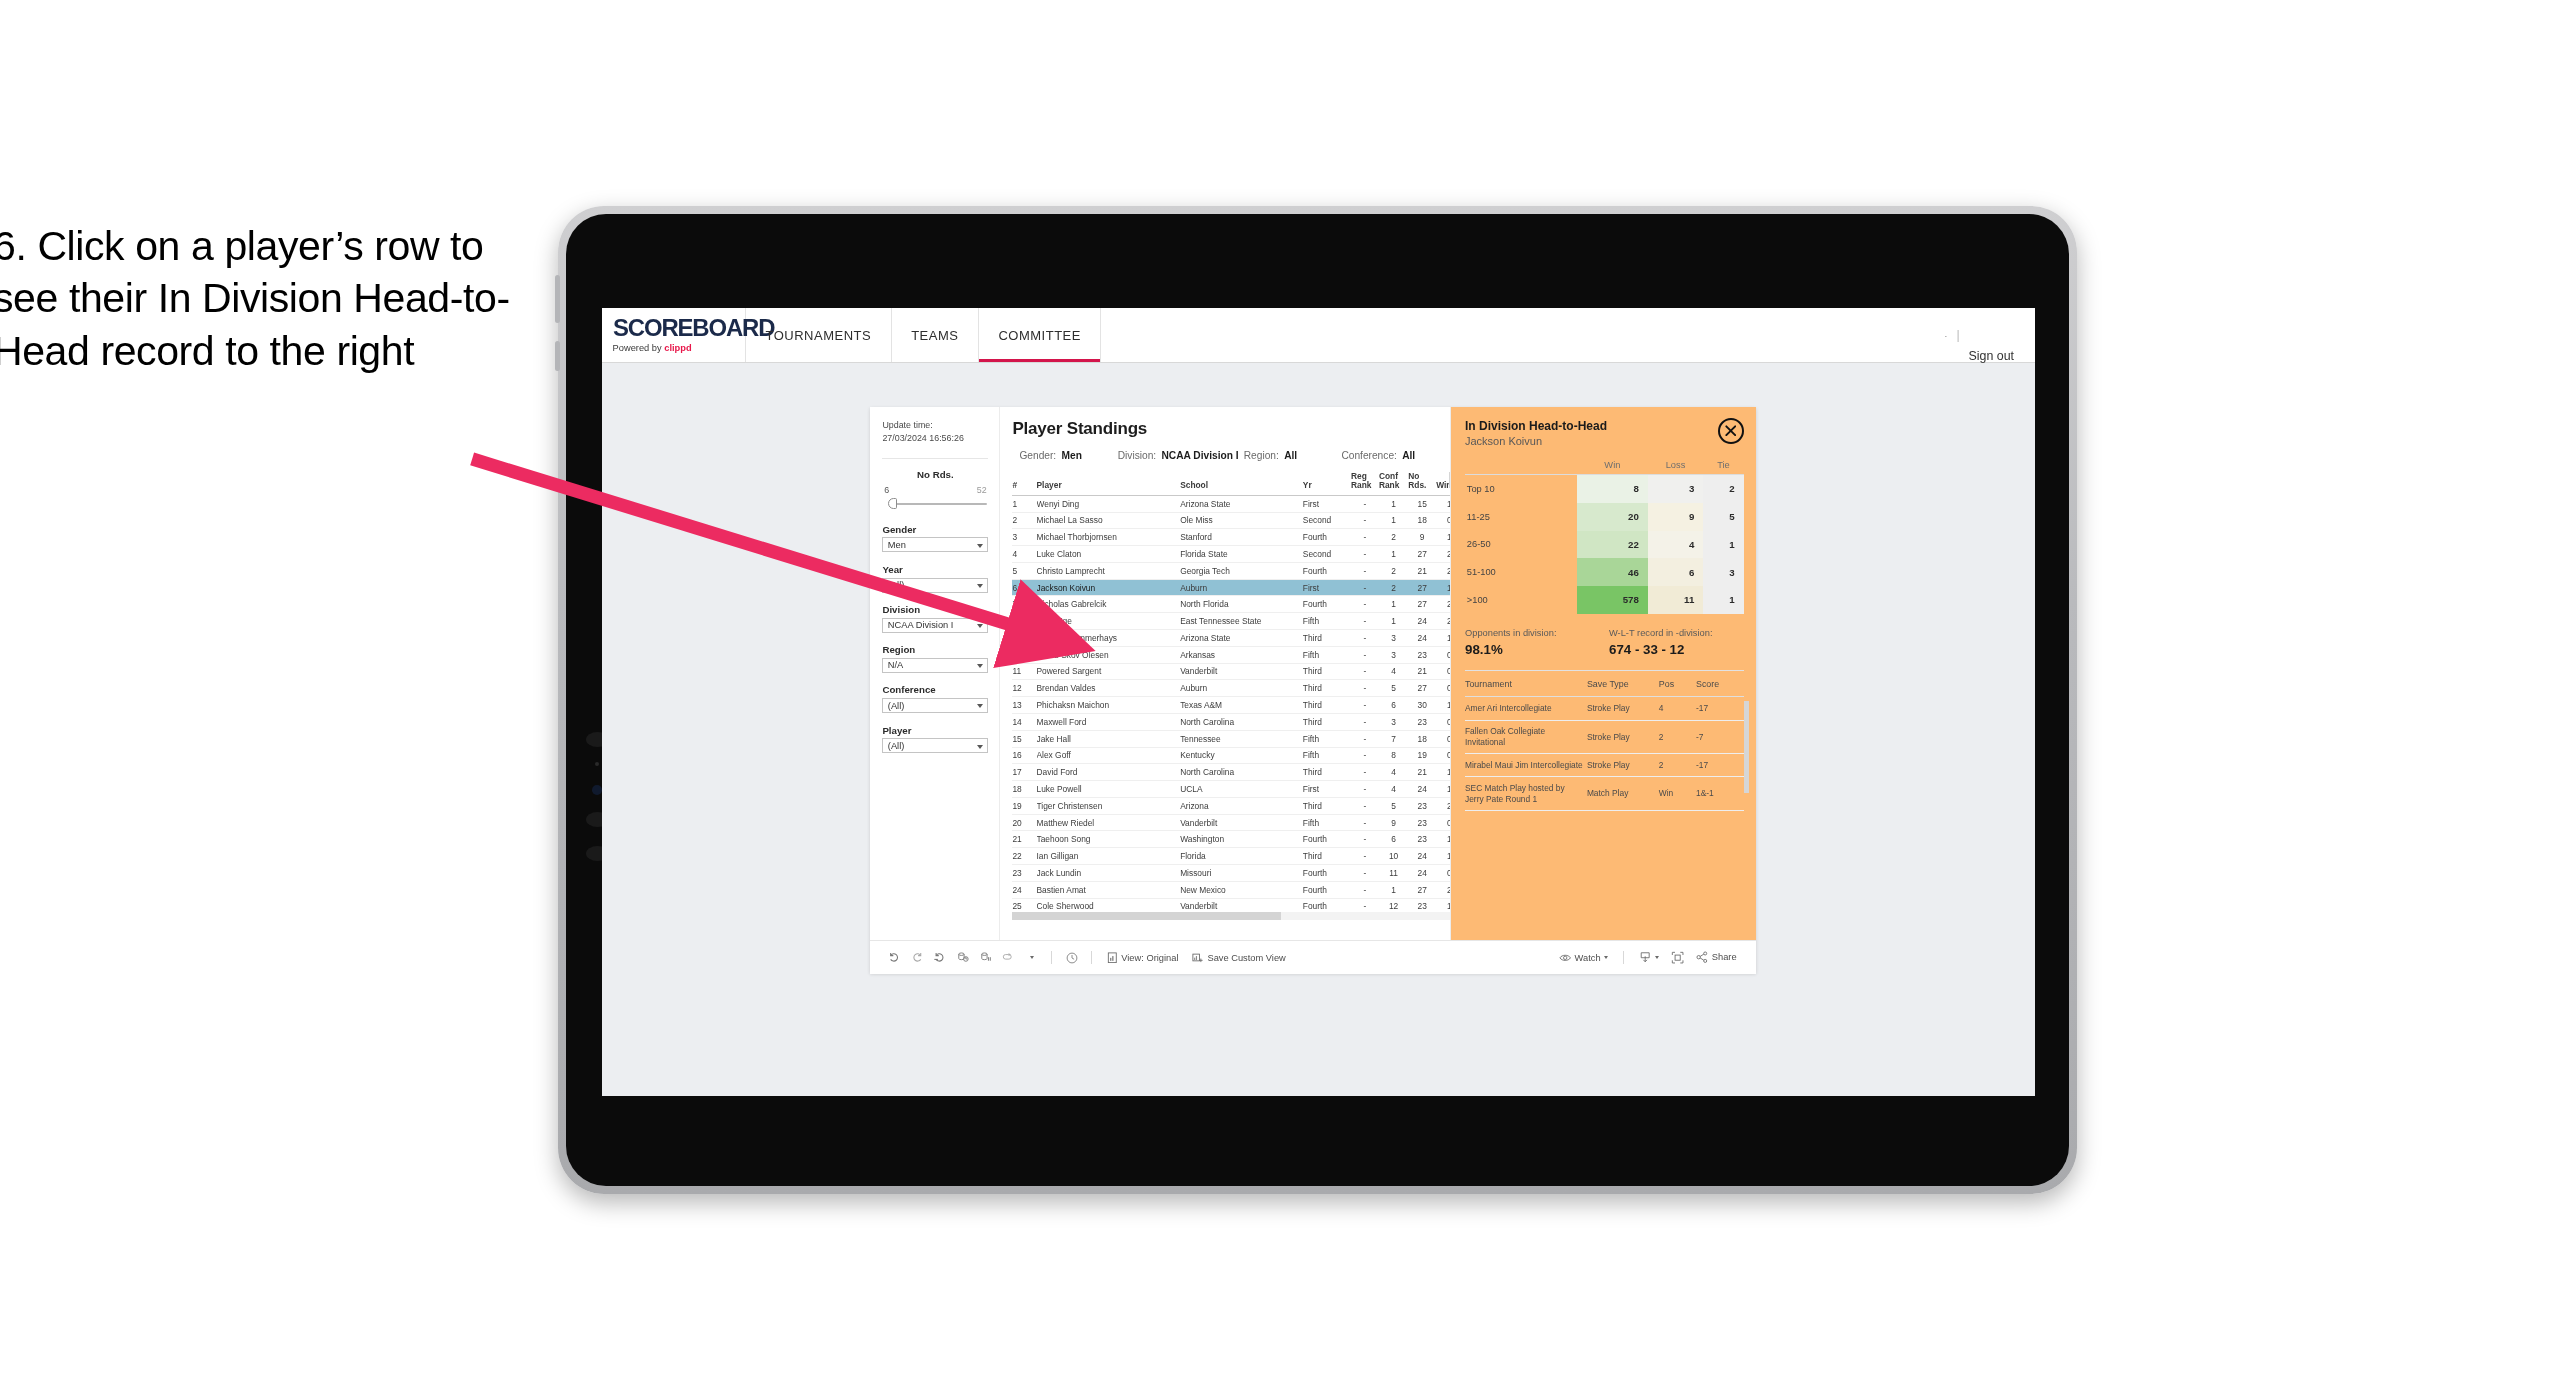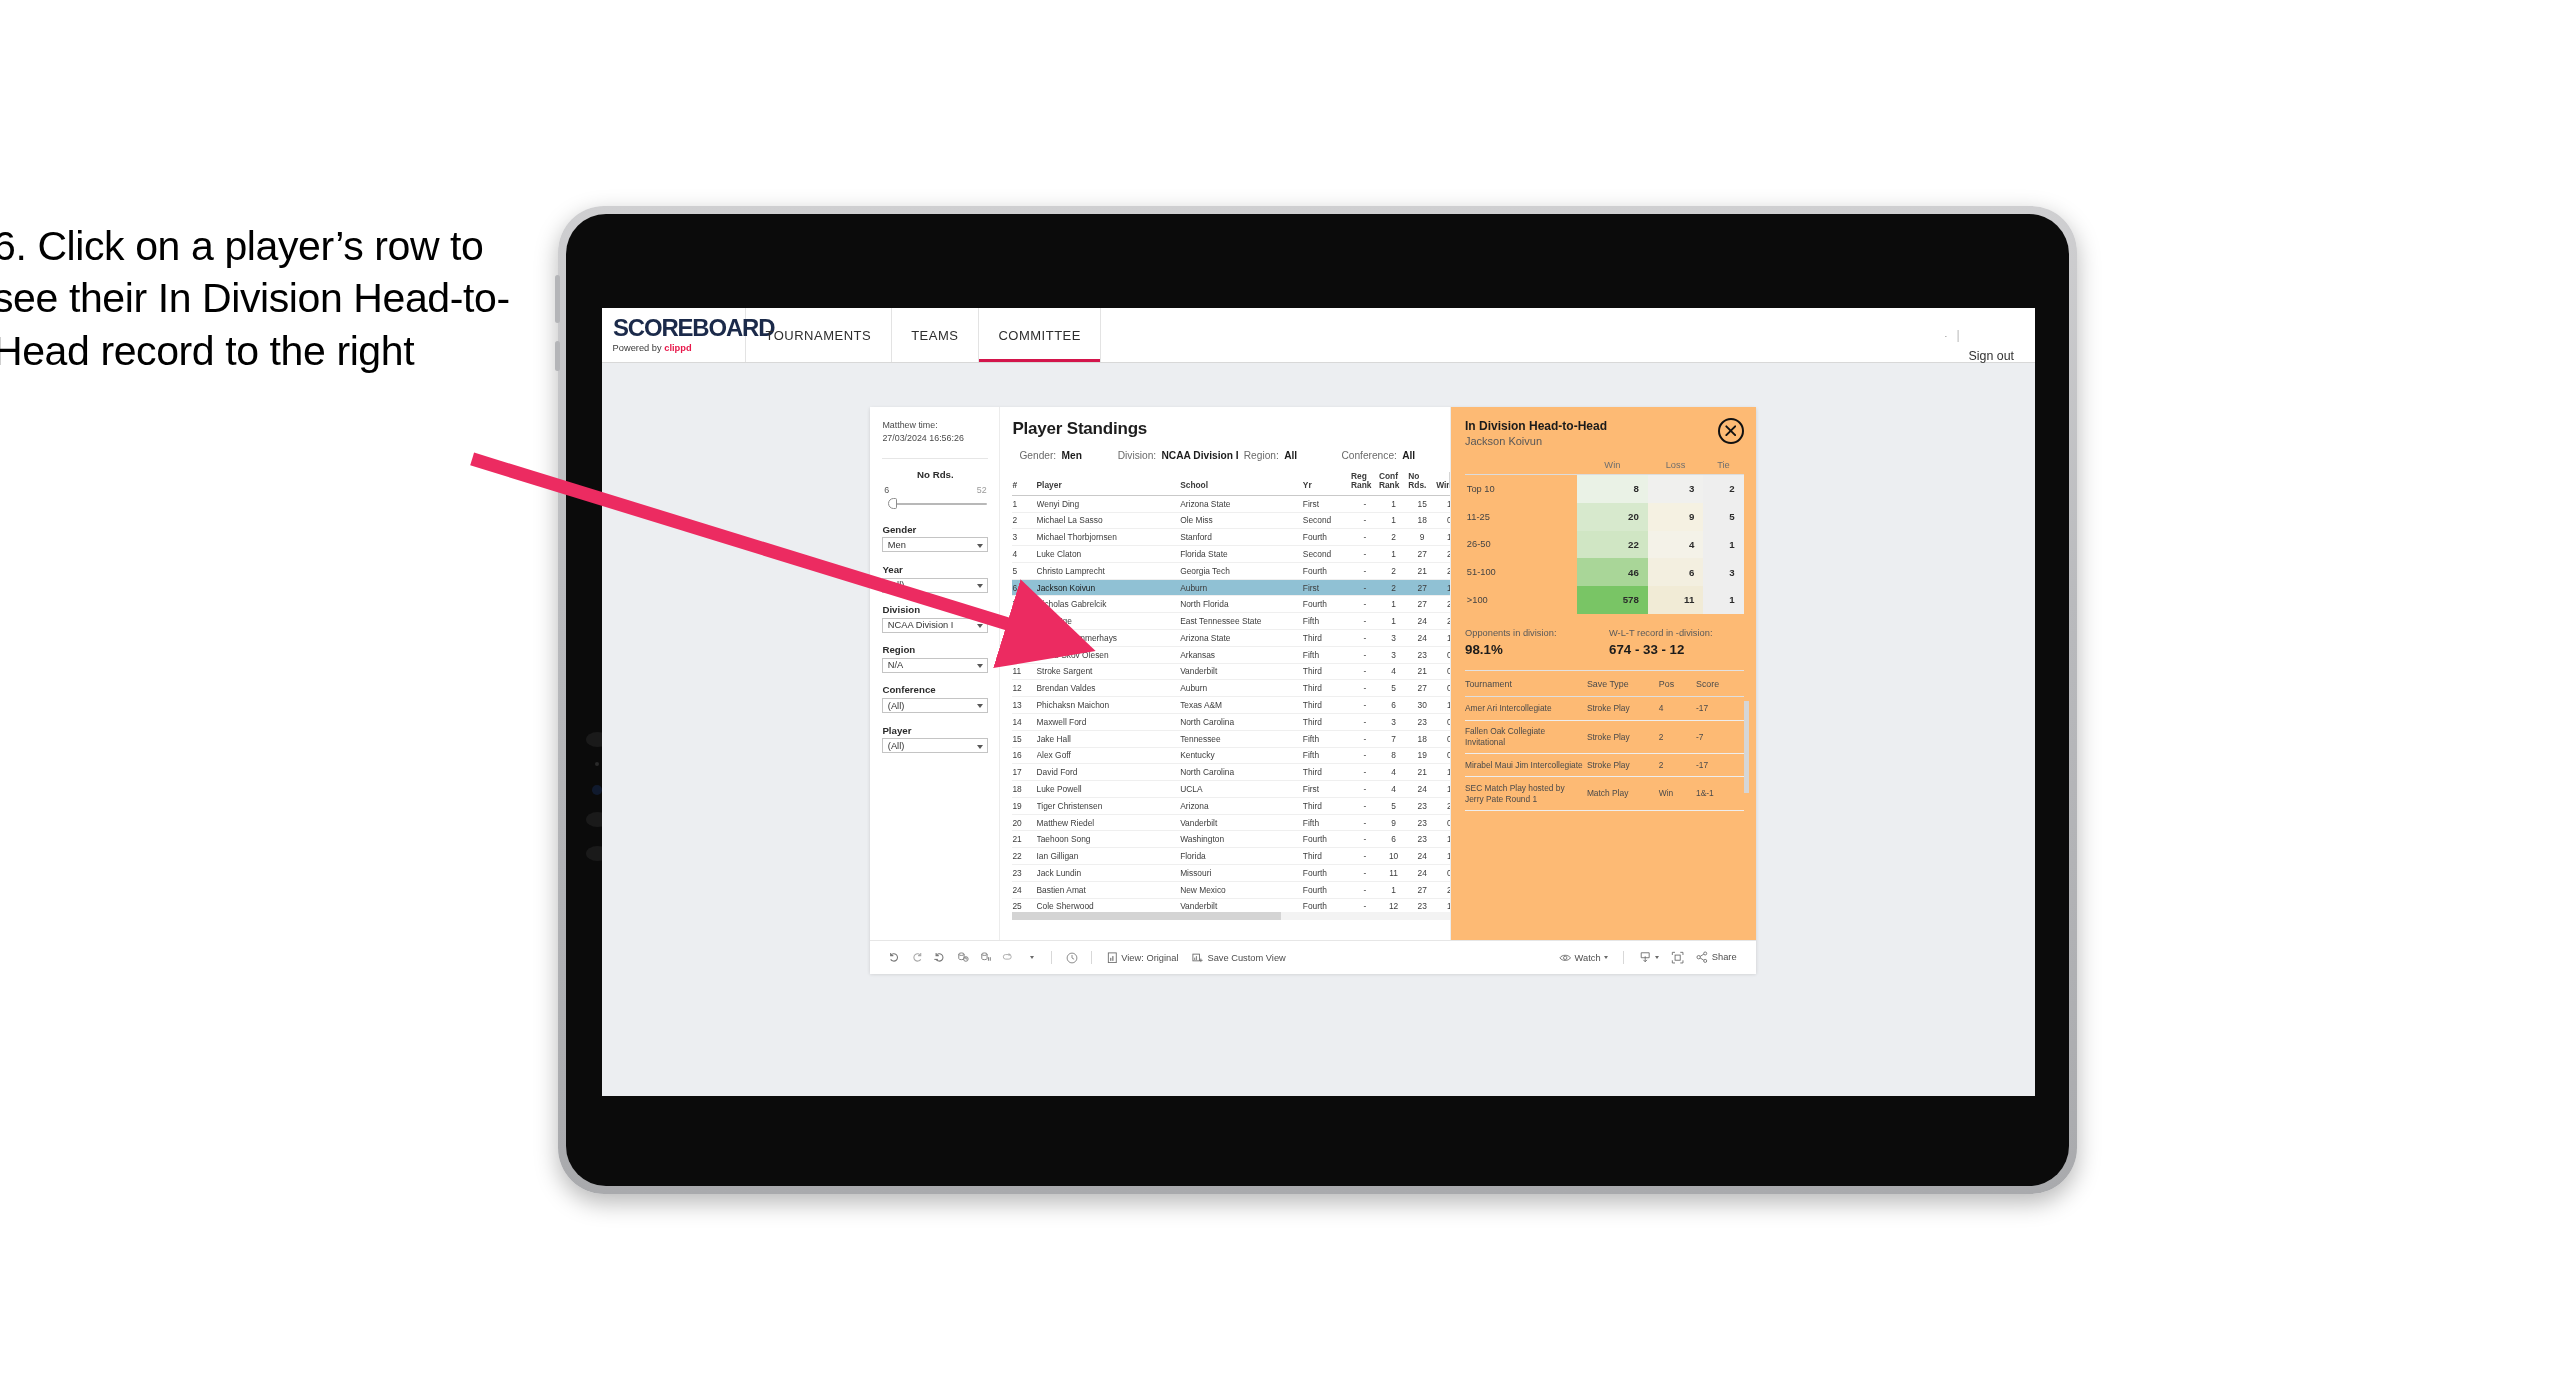--- a/index.html
+++ b/index.html
@@ -287,21 +287,21 @@
       </div>
     </div>
 
 
     <div id="workspace">
       <div id="viz">
         <div id="viz-body">
 
           <div id="filters">
             <div id="update-label">
-              <div>Matthew time:</div>
+              <div>Update time:</div>
               <div>27/03/2024 16:56:26</div>
             </div>
             <hr>
             <div class="slider-block">
               <div class="slider-title">No Rds.</div>
               <div class="slider-nums">
                 <span>6</span>
                 <span class="max">52</span>
               </div>
               <div class="slider-track">
@@ -473,21 +473,21 @@
                       <td class="c-player">Jacob Skov Olesen</td>
                       <td class="c-school">Arkansas</td>
                       <td class="c-yr">Fifth</td>
                       <td class="c-reg">-</td>
                       <td class="c-conf">3</td>
                       <td class="c-rds">23</td>
                       <td class="c-wins">0</td>
                     </tr>
                     <tr>
                       <td class="c-rank">11</td>
-                      <td class="c-player">Stroke Sargent</td>
+                      <td class="c-player">Powered Sargent</td>
                       <td class="c-school">Vanderbilt</td>
                       <td class="c-yr">Third</td>
                       <td class="c-reg">-</td>
                       <td class="c-conf">4</td>
                       <td class="c-rds">21</td>
                       <td class="c-wins">0</td>
                     </tr>
                     <tr>
                       <td class="c-rank">12</td>
                       <td class="c-player">Brendan Valdes</td>

